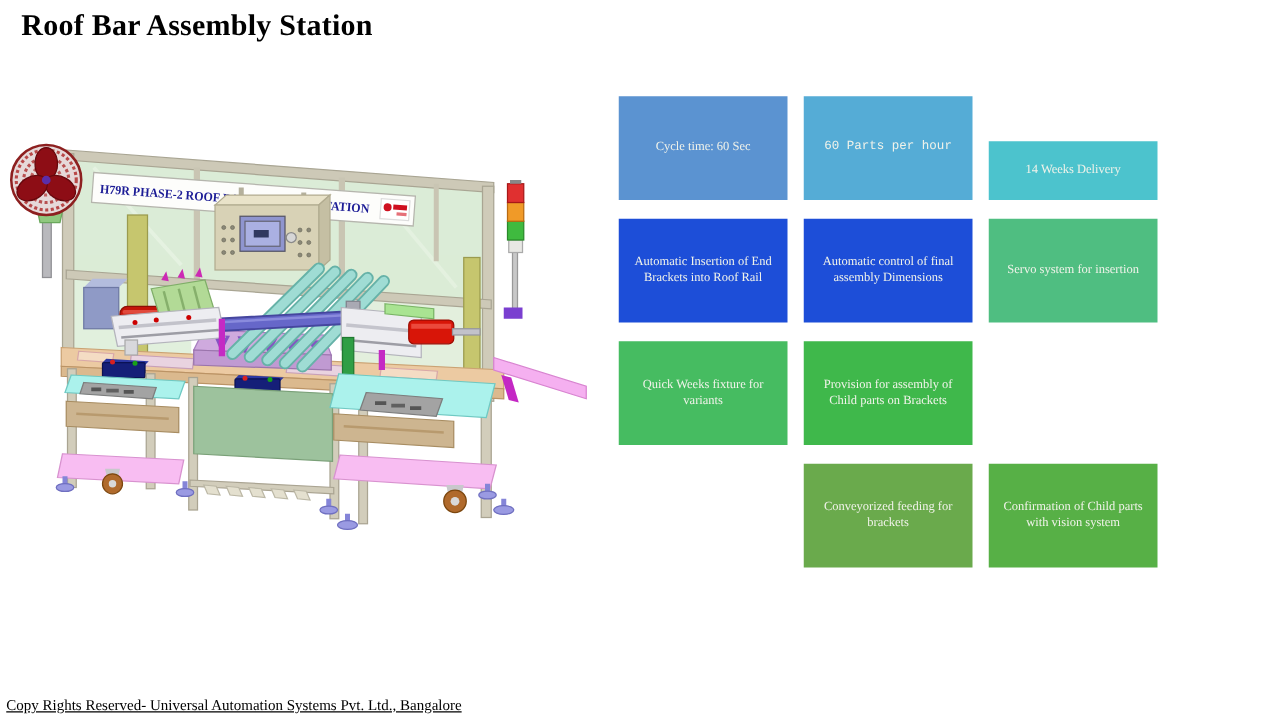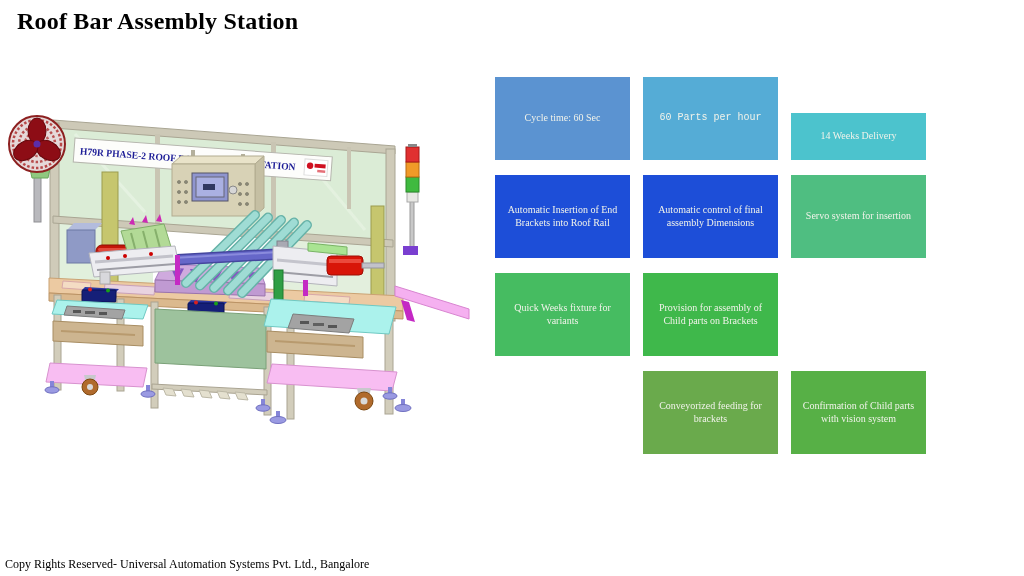--- a/index.html
+++ b/index.html
@@ -20,20 +20,21 @@
   .box{
     display:flex;align-items:center;justify-content:center;text-align:center;
     color:#f1f3ea;font-size:10px;line-height:1.22;padding:2px 6px;box-sizing:border-box;
   }
   .b1{background:#5B93D1}.b2{background:#55ACD6}.b3{background:#4CC3CD}
   .b4{background:#4FC7B2}.b5{background:#58C697}.b6{background:#4FBE81}
   .b7{background:#46BC61}.b8{background:#3FB84B}.b9{background:#57B046}
   .b10{background:#6AAA4C;grid-column:2;}
   .copyright{
     position:absolute;left:5px;top:557px;font-size:12px;color:#000;
+    text-decoration:underline;
     text-align:right;
   }
 </style>
 </head>
 <body>
 
 <div class="slide-title">Roof Bar Assembly Station</div>
 
 <svg class="machine" viewBox="0 0 470 345" width="470" height="345" xmlns="http://www.w3.org/2000/svg">
 

